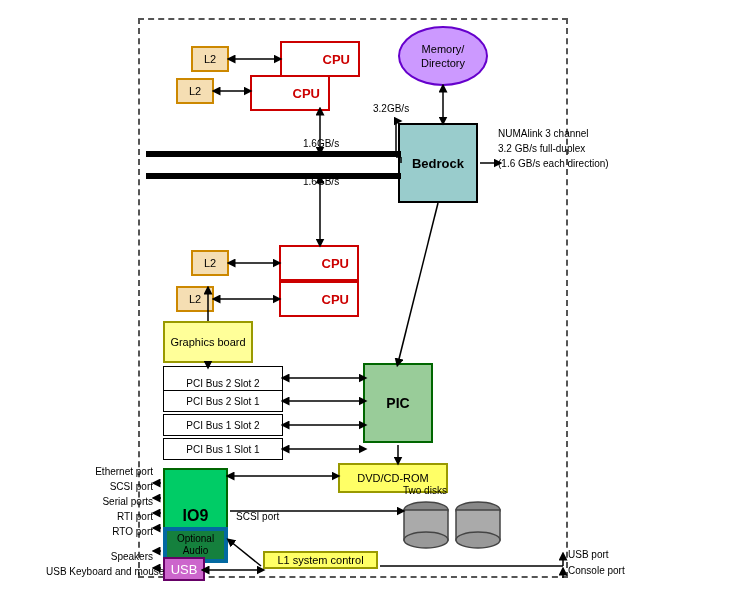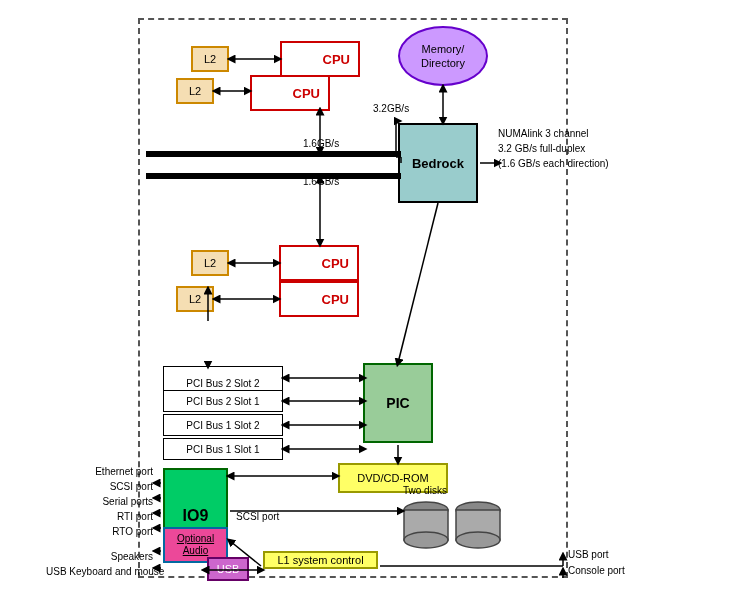--- a/index.html
+++ b/index.html
@@ -95,33 +95,31 @@
 
     .io9-box {
       background: #00cc66;
       border: 2px solid #006600;
       color: #000;
       font-weight: bold;
       font-size: 16px;
     }
 
     .optional-audio-box {
-      background: #ec4899;
-      border: 2px solid #0369a1;
+      background: #15803d;
+      border: 4px solid #0369a1;
       font-size: 10px;
       text-align: center;
-      text-decoration: underline;
     }
 
     .usb-box {
       background: #cc66cc;
       border: 2px solid #660066;
       color: #fff;
-      font-size: 11px;
-      margin-left: 44px;
+      font-size: 13px;
     }
 
     .dvd-box {
       background: #ffff66;
       border: 2px solid #999900;
       font-size: 11px;
     }
 
     .l1-box {
       background: #ffff66;
@@ -234,20 +232,24 @@
     <span>CPU</span>
   </div>
 
   <div class="l2-box" style="top:242px; left:183px; width:38px; height:26px;">
     <span>L2</span>
   </div>
   <div class="l2-box" style="top:278px; left:168px; width:38px; height:26px;">
     <span>L2</span>
   </div>
 
+  <div class="box graphics-box" style="top:313px; left:155px; width:90px; height:42px;">
+    <span style="font-size:11px; line-height:1.3; text-align:center;">Graphics
+board</span>
+  </div>
 
   <div class="box pci-box" style="top:358px; left:155px; width:120px; height:34px;">
     <span>PCI Bus 2 Slot 2</span>
   </div>
   <div class="box pci-box" style="top:382px; left:155px; width:120px; height:22px;">
     <span>PCI Bus 2 Slot 1</span>
   </div>
   <div class="box pci-box" style="top:406px; left:155px; width:120px; height:22px;">
     <span>PCI Bus 1 Slot 2</span>
   </div>

